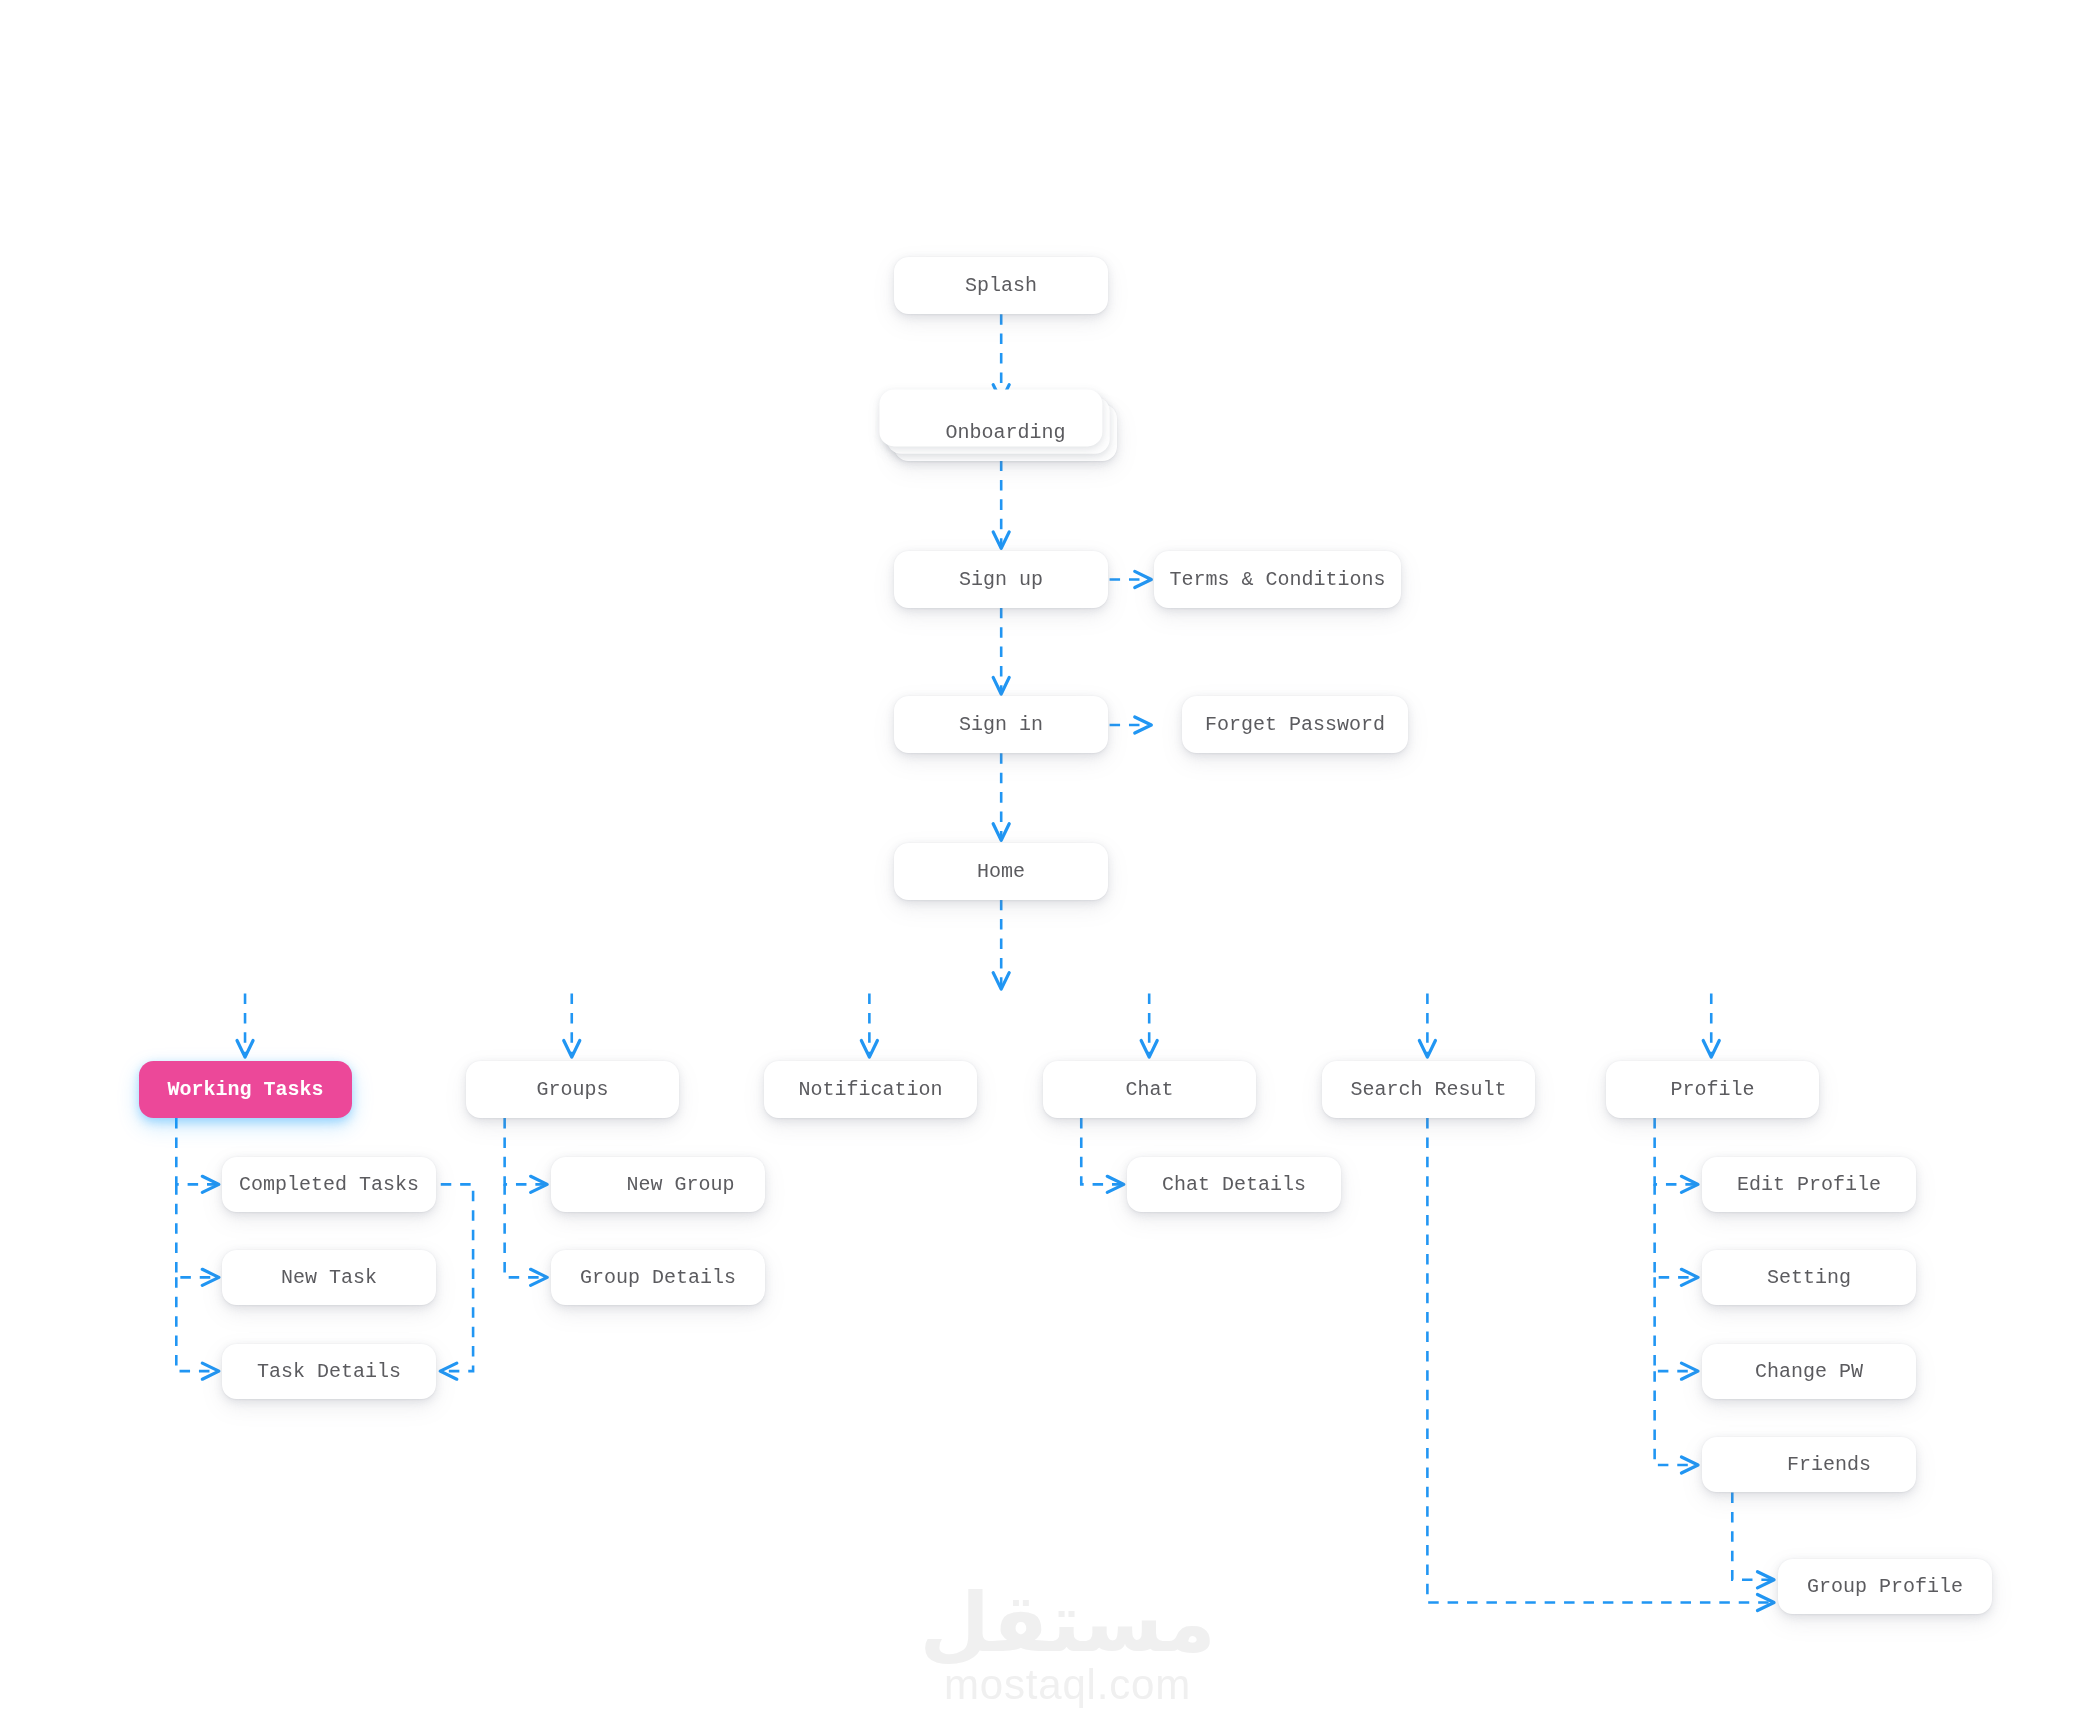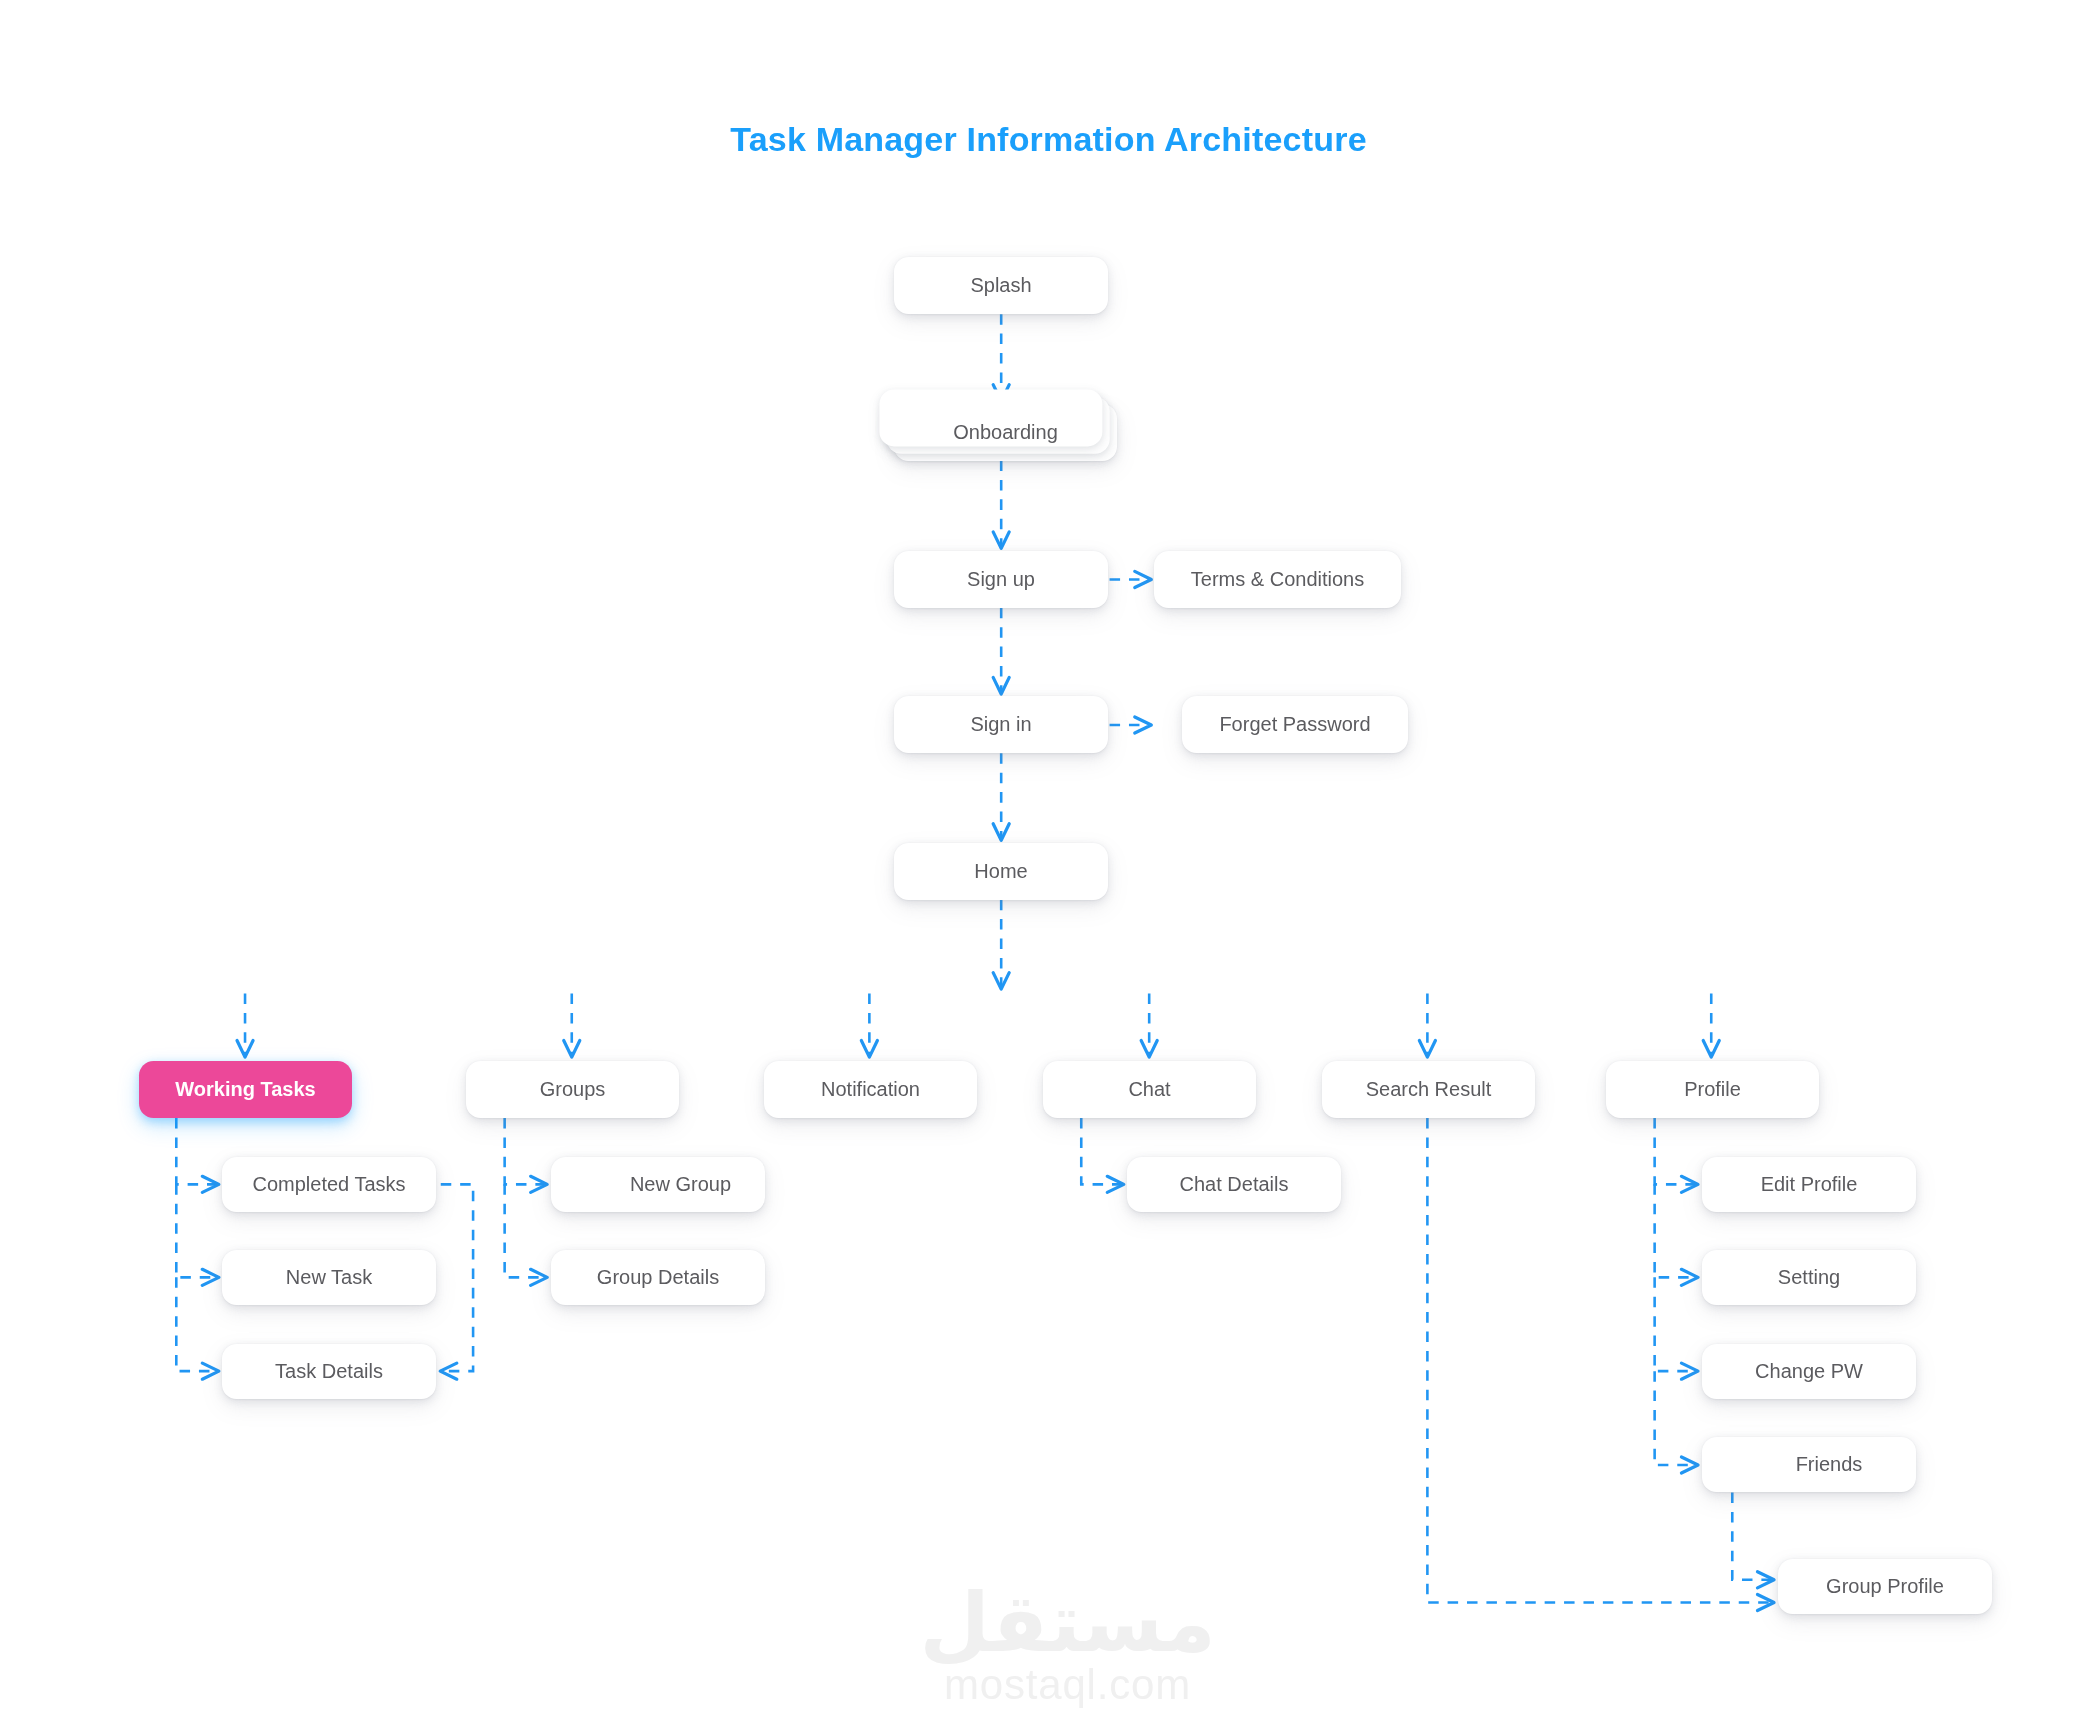--- a/index.html
+++ b/index.html
@@ -54,20 +54,21 @@
     border-radius: 14.6px;
     color: #5b5b5f;
     font-size: 20px;
     font-weight: normal;
     text-align: left;
     white-space: nowrap;
     box-shadow: 0 2.4px 8px rgba(120,125,140,0.16),
                 0 8px 21px rgba(120,125,140,0.13),
                 0 0.8px 1.6px rgba(120,125,140,0.10);
     z-index: 3;
+    font-family: Liberation Mono, monospace;
   }
   .node.stacked::before,
   .node.stacked::after {
     content: "";
     position: absolute;
     left: 0;
     top: 0;
     width: 100%;
     height: 100%;
     border-radius: 14.6px;
@@ -114,21 +115,20 @@
     text-align: center;
     letter-spacing: 0.8px;
     margin-top: -4.9px;
   }
 </style>
 </head>
 <body>
 
 <div id="canvas">
 
-  <div id="page-title">Task Manager Information Architecture</div>
 
   <svg id="connectors" viewBox="0 0 2593 2137" width="2097" height="1729" xmlns="http://www.w3.org/2000/svg">
     <defs>
       <marker id="arr" markerWidth="9" markerHeight="9" refX="7.2" refY="4.5" orient="auto" markerUnits="strokeWidth">
         <path d="M1,1.4 L7.4,4.5 L1,7.6" fill="none" stroke="#2196f3" stroke-width="1.25" stroke-linecap="round" stroke-linejoin="round"></path>
       </marker>
     </defs>
     <g fill="none" stroke="#2196f3" stroke-width="3.2" stroke-dasharray="13 11" stroke-linecap="butt" marker-end="url(#arr)">
 
       <path d="M1238,388 L1238,495"></path>

